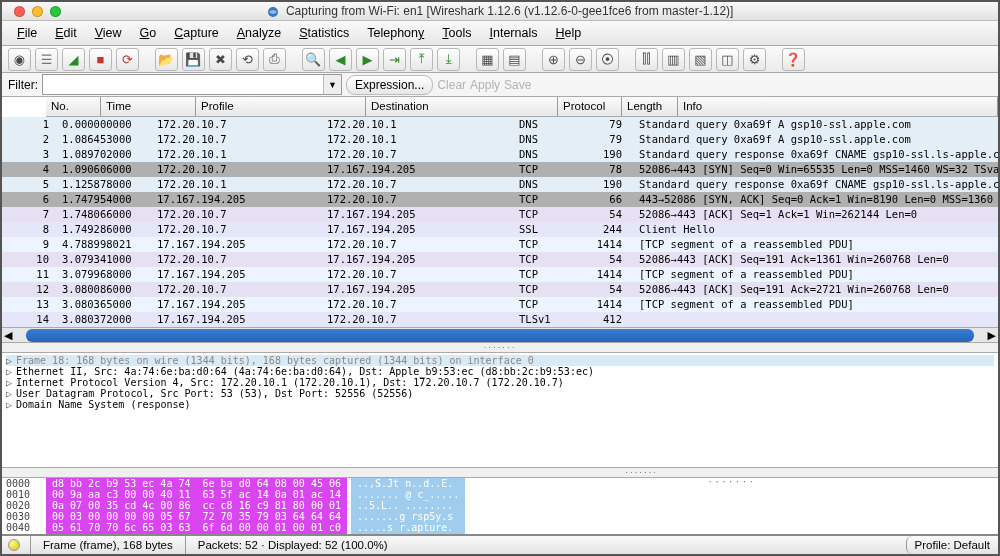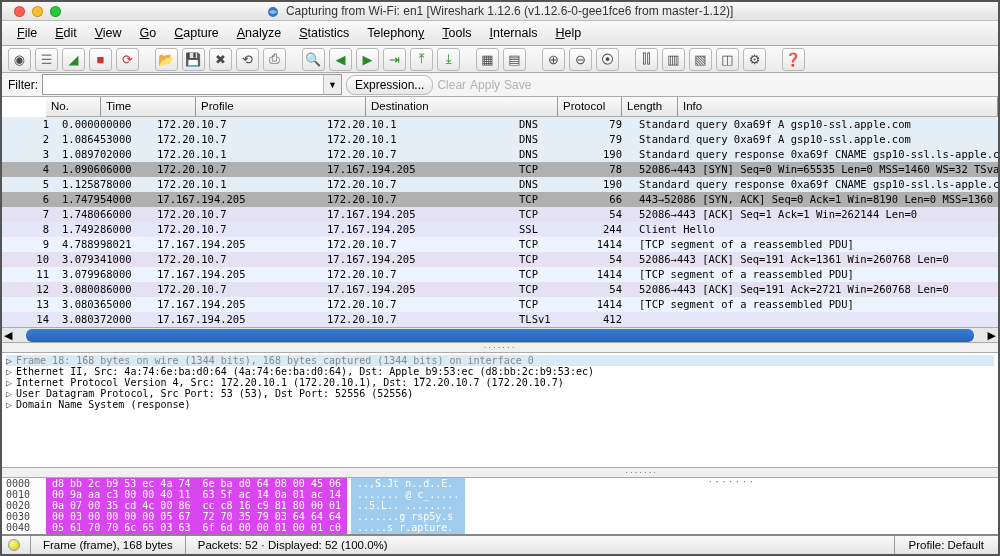--- a/index.html
+++ b/index.html
@@ -53,21 +53,21 @@
 .details .hl { background: #d7eaf6; color: #888; }
 .hex { height: 70px; background: #fff; display: flex; font-family: Menlo, Consolas, monospace; font-size: 10px; overflow: hidden; padding-left: 4px; }
 .hex-off { width: 40px; color: #444; }
 .hex-bytes { color: #fff; background: #d946ef; padding: 0 6px; white-space: pre; flex: 0 0 auto; }
 .hex-ascii { color: #fff; background: #a0cdee; padding: 0 6px; white-space: pre; flex: 0 0 auto; margin-left: 4px; }
 .hex-dots { flex: 1; text-align: center; font-size: 8px; letter-spacing: 2px; color: #666; }
 .statusbar { height: 22px; background: linear-gradient(#fafafa,#e4e4e4); border-top: 2px solid #888; display: flex; align-items: center; font-size: 11.5px; }
 .sb-led { width: 12px; height: 12px; border-radius: 50%; background: radial-gradient(circle at 30% 30%, #fffb8f, #d4c300); margin: 0 6px; border: 1px solid #999; }
 .sb-sep { width: 1px; height: 18px; background: #999; margin: 0 4px; }
 .sb-cell { padding: 0 8px; }
-.sb-profile { margin-left: auto; border-left: 1px solid #999; padding: 0 14px; height: 100%; display: flex; align-items: center; }
+.sb-profile { margin-left: auto; border-left: 1px solid #999; padding: 0 8px; height: 100%; display: flex; align-items: center; border-radius: 6px; }
 </style>
 </head>
 <body>
 
 <div class="titlebar">
   <div class="traffic">
     <span class="tl-close"></span>
     <span class="tl-min"></span>
     <span class="tl-max"></span>
   </div>

